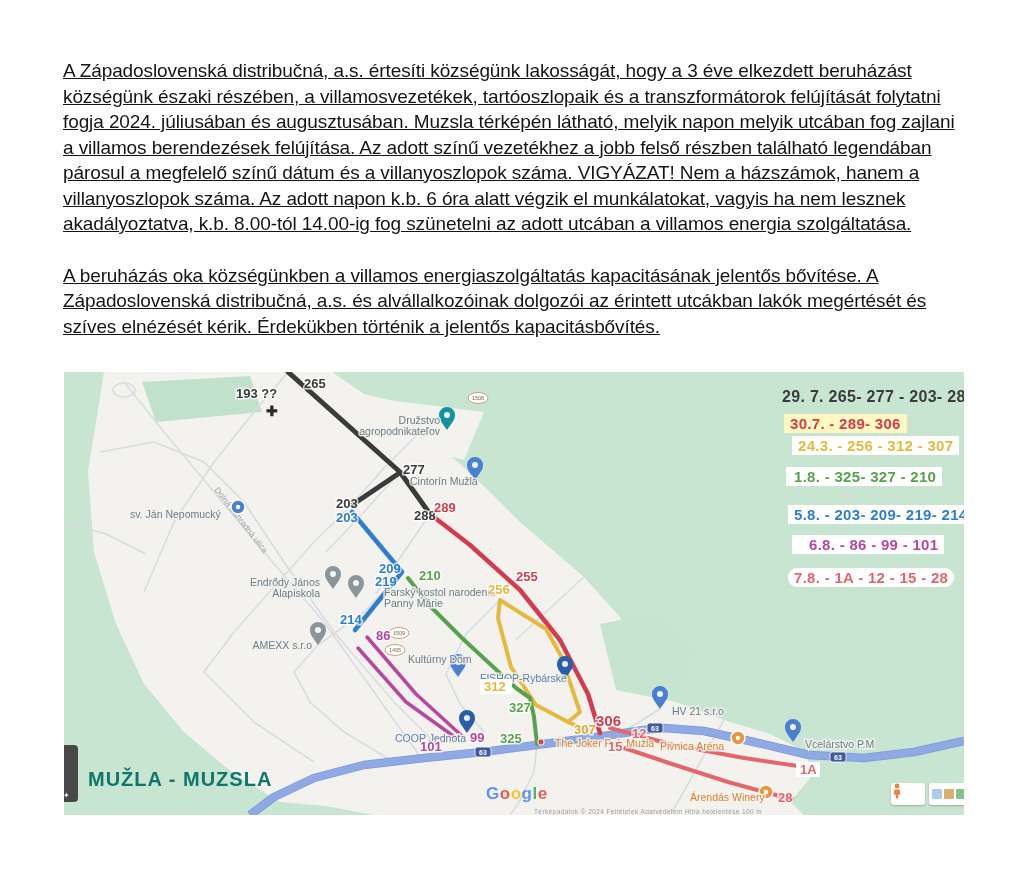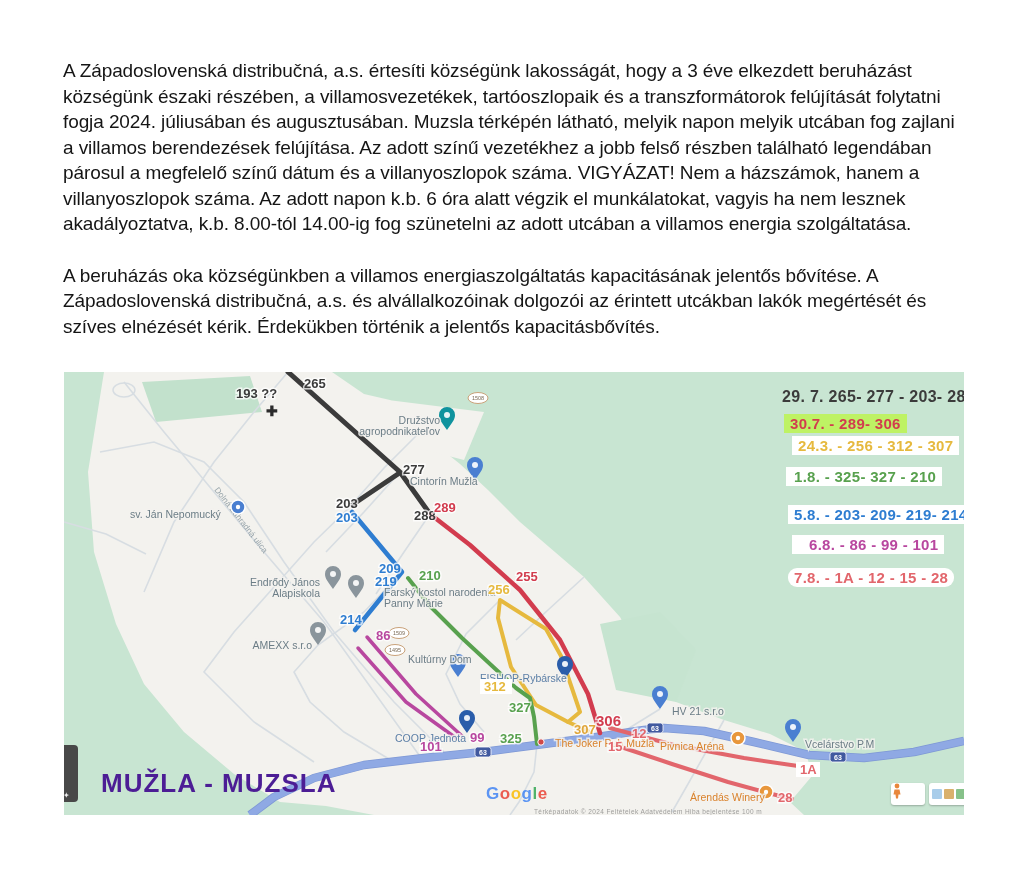--- a/index.html
+++ b/index.html
@@ -1,22 +1,22 @@
 <!DOCTYPE html>
 <html><head>
 <meta charset="utf-8">
 <style>
   html,body{margin:0;padding:0;background:#ffffff;}
   body{width:1024px;height:888px;position:relative;font-family:"Liberation Sans",sans-serif;overflow:hidden;}
-  .textblock{position:absolute;left:63px;top:58px;width:900px;color:#151515;font-size:19px;line-height:25.5px;letter-spacing:-0.1px;}
+  .textblock{position:absolute;left:63px;top:58px;width:900px;color:#151515;font-size:19px;line-height:25.5px;letter-spacing:-0.1px;text-decoration:underline;}
   .textblock p{margin:0 0 26px 0;}
   .mapwrap{position:absolute;left:64px;top:372px;width:900px;height:443px;overflow:hidden;background:#c8e5d2;}
   .mapwrap svg{position:absolute;left:0;top:0;}
   .legend-row{position:absolute;white-space:nowrap;font-weight:700;font-size:15px;padding:1px 6px;letter-spacing:0.3px;}
-  .map-title{position:absolute;left:37px;top:396px;font-size:26px;font-weight:700;color:#4c1d95;letter-spacing:1px;}
+  .map-title{position:absolute;left:24px;top:396px;font-size:20px;font-weight:700;color:#0f766e;letter-spacing:1px;}
   .google-logo{position:absolute;left:422px;top:412px;font-size:17px;font-weight:700;letter-spacing:0.5px;opacity:.85;text-align:center;}
   .darkrect{position:absolute;left:-4px;top:373px;width:18px;height:57px;background:#484848;border-radius:4px;color:#eee;font-size:8px;}
   .darkrect span{position:absolute;left:3px;bottom:2px;}
   .ctrl{position:absolute;background:#fff;border-radius:3px;box-shadow:0 1px 2px rgba(0,0,0,.25);display:flex;align-items:center;justify-content:center;gap:2px;}
   .ctrl.pegman{left:827px;top:411px;width:34px;height:22px;}
   .ctrl.layers{left:865px;top:411px;width:40px;height:22px;}
   .sq{width:10px;height:10px;border-radius:1px;display:inline-block;}
   .attrib{position:absolute;left:470px;top:436px;font-size:6.5px;color:#555;opacity:.55;filter:blur(.4px);letter-spacing:.4px;white-space:nowrap;}
 </style>
 </head>
@@ -231,21 +231,21 @@
         <rect x="732" y="390" width="24" height="15" fill="#fff"></rect>
         <text x="736" y="402" fill="#e2666c" font-size="13" font-weight="700" paint-order="stroke" stroke="rgba(255,255,255,.75)" stroke-width="0">1A</text>
       </g>
       <g>
         <text x="714" y="430" fill="#e2666c" font-size="13" font-weight="700" paint-order="stroke" stroke="rgba(255,255,255,.75)" stroke-width="3">28</text>
       </g>
     </svg>
 
   <div id="legend-layer">
       <div class="legend-row" style="left: 712px; top: 15px; color: rgb(59, 59, 59); background: transparent; font-size: 16px;">29. 7.  265- 277 - 203- 288</div>
-      <div class="legend-row" style="left: 720px; top: 42px; color: rgb(210, 60, 78); background: #bef264; font-size: 15px;">30.7. - 289- 306</div>
+      <div class="legend-row" style="left: 720px; top: 42px; color: rgb(210, 60, 78); background: #fef9c3; font-size: 15px;">30.7. - 289- 306</div>
       <div class="legend-row" style="left: 728px; top: 64px; color: rgb(230, 185, 62); background: rgb(255, 255, 255); font-size: 15px;">24.3. - 256 - 312 - 307</div>
       <div class="legend-row" style="left: 722px; top: 95px; color: rgb(88, 161, 78); background: rgb(255, 255, 255); font-size: 15px; padding-left: 8px;">1.8. - 325- 327 - 210</div>
       <div class="legend-row" style="left: 724px; top: 133px; color: rgb(46, 125, 209); background: rgb(255, 255, 255); font-size: 15px;">5.8. - 203- 209- 219- 214</div>
       <div class="legend-row" style="left: 728px; top: 163px; color: rgb(184, 71, 159); background: rgb(255, 255, 255); font-size: 15px; padding-left: 17px;">6.8. - 86 - 99 - 101</div>
       <div class="legend-row" style="left: 724px; top: 196px; color: rgb(226, 102, 108); background: #ffffff; font-size: 15px; border-radius: 9px;">7.8. - 1A - 12 - 15 - 28</div>
     </div>
 
   <div class="map-title">MUŽLA - MUZSLA</div>
 
   <div class="darkrect">

